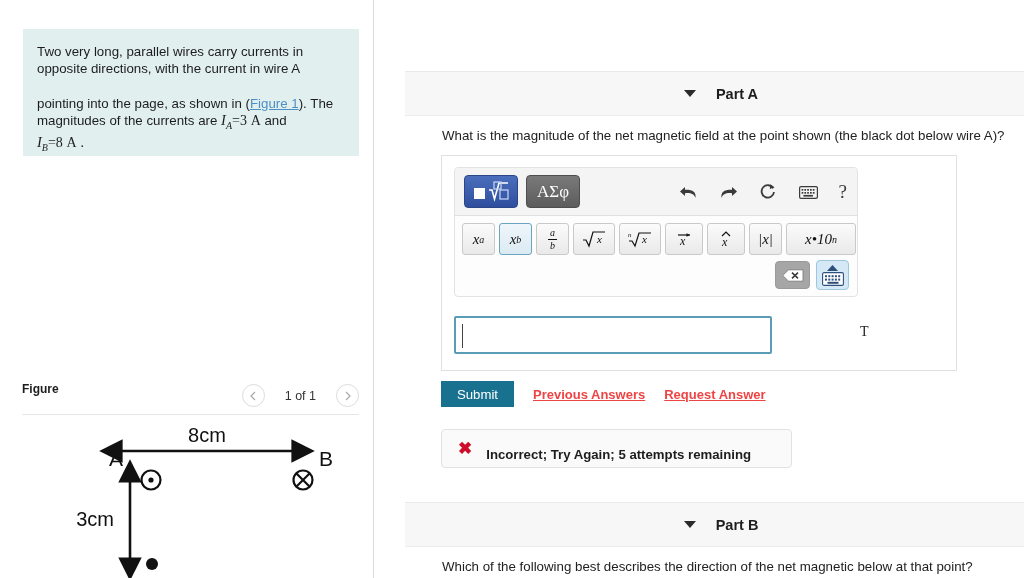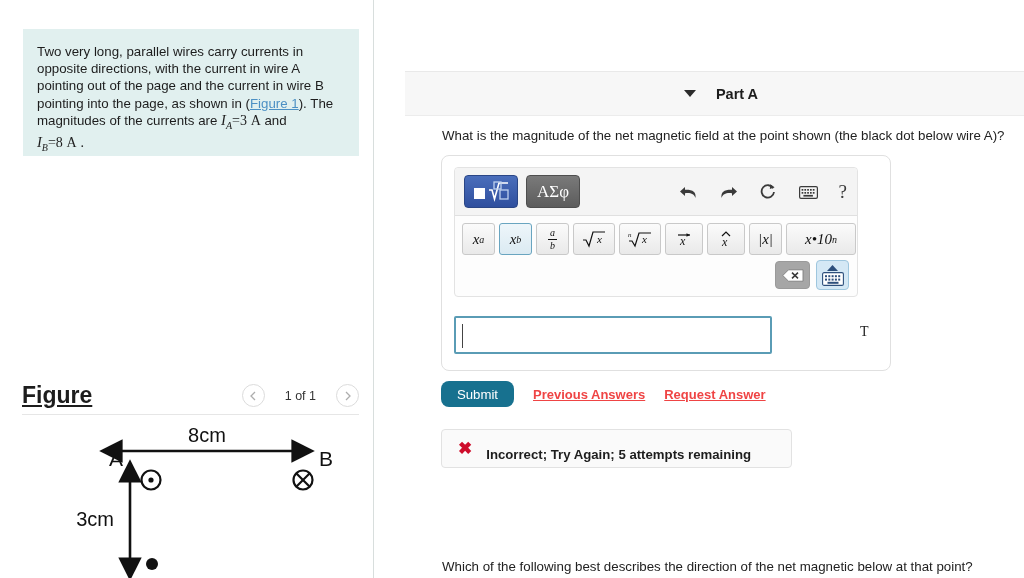--- a/index.html
+++ b/index.html
@@ -37,21 +37,21 @@
   .mvar { font-family: "Liberation Serif", serif; font-style: italic; font-size: 14.5px; }
   .mvar sub { font-size: 10px; font-style: italic; }
   .munit { font-family: "Liberation Serif", serif; font-size: 14px; font-style: normal; }
 
   
   .figure-header {
     position: absolute; left: 22px; top: 380px; width: 337px; height: 34px;
   }
   .figure-title {
     position: absolute; left: 0; top: 2px;
-    font-size: 23px; font-weight: bold; color: #1d1d1d; text-decoration: underline;
+    font-size: 12px; font-weight: bold; color: #1d1d1d;
   }
   .fig-nav { position: absolute; right: 0; top: 4px; display: flex; align-items: center; gap: 20px; }
   .circ-btn {
     width: 23px; height: 23px; border-radius: 50%;
     border: 1px solid #dcdcdc; background: #fff;
     display: flex; align-items: center; justify-content: center;
     color: #a9a9a9; font-size: 12px; line-height: 1;
   }
   .fig-count { font-size: 12.5px; color: #333; }
 
@@ -84,23 +84,23 @@
   }
 
   .question-text {
     position: absolute; left: 68px;
     font-size: 13.3px; color: #222;
   }
 
   
   .answer-card {
     position: absolute; left: 67px; top: 155px;
-    width: 450px; height: 216px;
+    width: 516px; height: 216px;
     background: #ffffff;
-    border: 1px solid #e0e0e0; border-radius: 8px;
+    border: 1px solid #e0e0e0; border-radius: 0;
   }
 
   .mathpad {
     position: absolute; left: 12px; top: 11px;
     width: 404px; height: 130px;
     background: #fdfdfd;
     border: 1px solid #e3e3e3; border-radius: 4px;
   }
   .mathpad-top {
     position: relative; height: 48px;
@@ -186,21 +186,21 @@
   .answer-unit {
     position: absolute; left: 418px; top: 168px;
     font-size: 14px; color: #222; font-family: "Liberation Serif", serif;
   }
 
   
   .submit-row { position: absolute; left: 67px; top: 381px; display: flex; align-items: center; }
   .submit-btn {
     width: 73px; height: 26px;
     background: #17718f;
-    color: #fff; border: none; border-radius: 8px;
+    color: #fff; border: none; border-radius: 0;
     font-family: "Liberation Sans", sans-serif;
     font-size: 13.2px;
     display: flex; align-items: center; justify-content: center;
   }
   .link-btn {
     margin-left: 19px;
     color: #ef4444; font-size: 13px; font-weight: bold;
     text-decoration: underline;
   }
 
@@ -224,21 +224,21 @@
 <body>
 
 <div id="app">
 
   <div class="left-pane">
 
     <div class="problem-box">
       <div class="problem-text">
         <span>Two very long, parallel wires carry currents in</span><br>
         <span>opposite directions, with the current in wire A</span><br>
-        <span>pointing out of the page and the current in wire B</span><br>
+        <br>
         <span>pointing into the page, as shown in (</span><a class="fig-link" href="#">Figure 1</a><span>).  The</span><br>
         <span>magnitudes of the currents are</span>
         <span class="mvar"><span>I</span><sub>A</sub></span><span class="munit">=3</span>&nbsp;<span class="munit">A</span>
         <span>and</span><br>
         <span class="mvar"><span>I</span><sub>B</sub></span><span class="munit">=8</span>&nbsp;<span class="munit">A</span>
         <span class="munit">.</span>
       </div>
     </div>
 
     <div class="figure-header">
@@ -436,16 +436,20 @@
       <button class="submit-btn">Submit</button>
       <a class="link-btn" href="#">Previous Answers</a>
       <a class="link-btn" href="#">Request Answer</a>
     </div>
 
     <div class="feedback-box">
       <span class="x-mark">✖</span>
       <span class="feedback-text">Incorrect; Try Again; 5 attempts remaining</span>
     </div>
 
+    <div class="part-header" style="top:502px;">
+      <div class="part-caret"></div>
+      <div class="part-label">Part B</div>
+    </div>
 
     <div class="question-text" style="top:559px;">Which of the following best describes the direction of the net magnetic below at that point?</div>
   </div>
 </div>
 
 </body></html>

